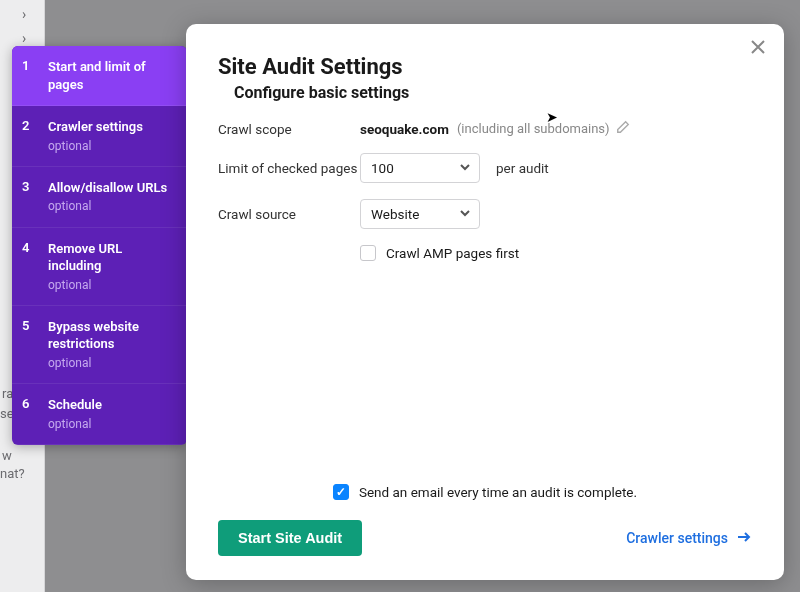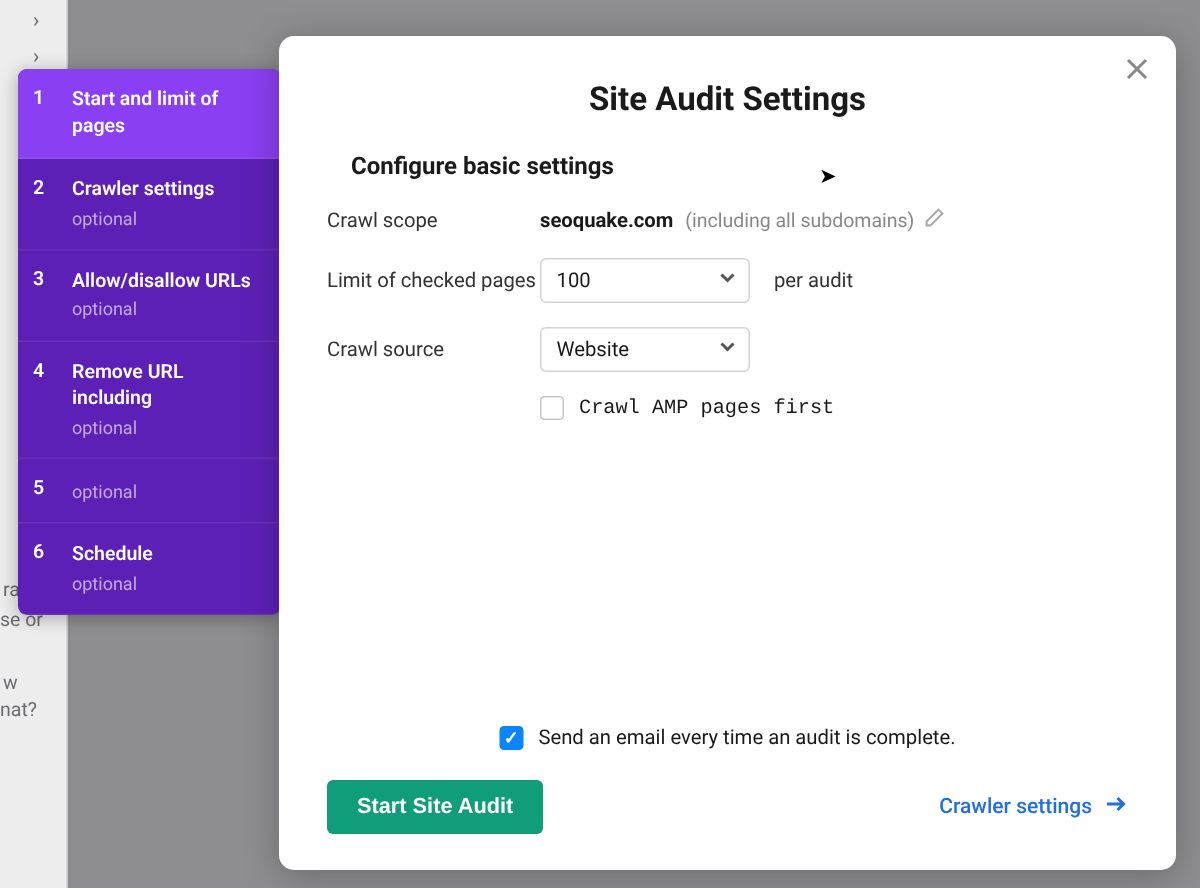--- a/index.html
+++ b/index.html
@@ -56,22 +56,21 @@
   .close-btn svg { width:16px;height:16px;stroke:#888;stroke-width:2;fill:none; }
   .modal-inner {
     padding: 30px 32px 24px 32px;
     height: 100%;
     display: flex;
     flex-direction: column;
   }
   h1.title {
     font-size: 22px;
     font-weight: 700;
-    margin-bottom: 22px;
-    text-align: center;
+    margin-bottom: 4px;
   }
   h2.subtitle {
     font-size: 16px;
     font-weight: 700;
     margin-bottom: 18px;
     margin-left: 16px;
   }
   .row {
     display: flex;
     align-items: center;
@@ -83,21 +82,21 @@
     flex-shrink:0;
     color: #333;
   }
   .row .value { display:flex; align-items:center; gap:6px; }
   .domain-strong { font-weight:700; }
   .domain-note { color:#888; font-size:13px; margin-left:2px;}
   .edit-icon { color:#aaa; cursor:pointer; }
   .edit-icon svg{width:14px;height:14px;stroke:#aaa;stroke-width:1.6;fill:none;}
   .select {
     position: relative;
-    width: 140px;
+    width: 120px;
     height: 30px;
     border: 1px solid #d3d3d6;
     border-radius: 4px;
     background: #fff;
     display: flex;
     align-items: center;
     padding: 0 10px;
     font-size: 13.5px;
     cursor: pointer;
   }
@@ -106,21 +105,20 @@
     right: 8px;
     top: 50%;
     transform: translateY(-50%);
   }
   .select .chev svg{width:12px;height:12px;stroke:#555;stroke-width:2;fill:none;}
   .after-text { margin-left:10px; color:#333; font-size:13.5px;}
   .checkbox-row {
     display:flex; align-items:center; gap:10px;
     margin-left:142px;
     font-size:13.5px;
-    font-family:Liberation Mono, monospace;
   }
   .chk {
     width:16px;height:16px;border:1px solid #c7c7cb;border-radius:3px;cursor:pointer;
     display:flex;align-items:center;justify-content:center;flex-shrink:0;
   }
   .chk.checked { background:#0a84ff;border-color:#0a84ff; }
   .chk.checked::after{
     content:"✓";color:#fff;font-size:12px;font-weight:700;line-height:1;
   }
   .flex-spacer{flex:1;}
@@ -208,20 +206,21 @@
     <div class="step">
       <div class="num">4</div>
       <div class="txt">
         <div class="title-t">Remove URL including</div>
         <div class="opt">optional</div>
       </div>
     </div>
     <div class="step">
       <div class="num">5</div>
       <div class="txt">
+        <div class="title-t">Bypass website restrictions</div>
         <div class="opt">optional</div>
       </div>
     </div>
     <div class="step">
       <div class="num">6</div>
       <div class="txt">
         <div class="title-t">Schedule</div>
         <div class="opt">optional</div>
       </div>
     </div>

